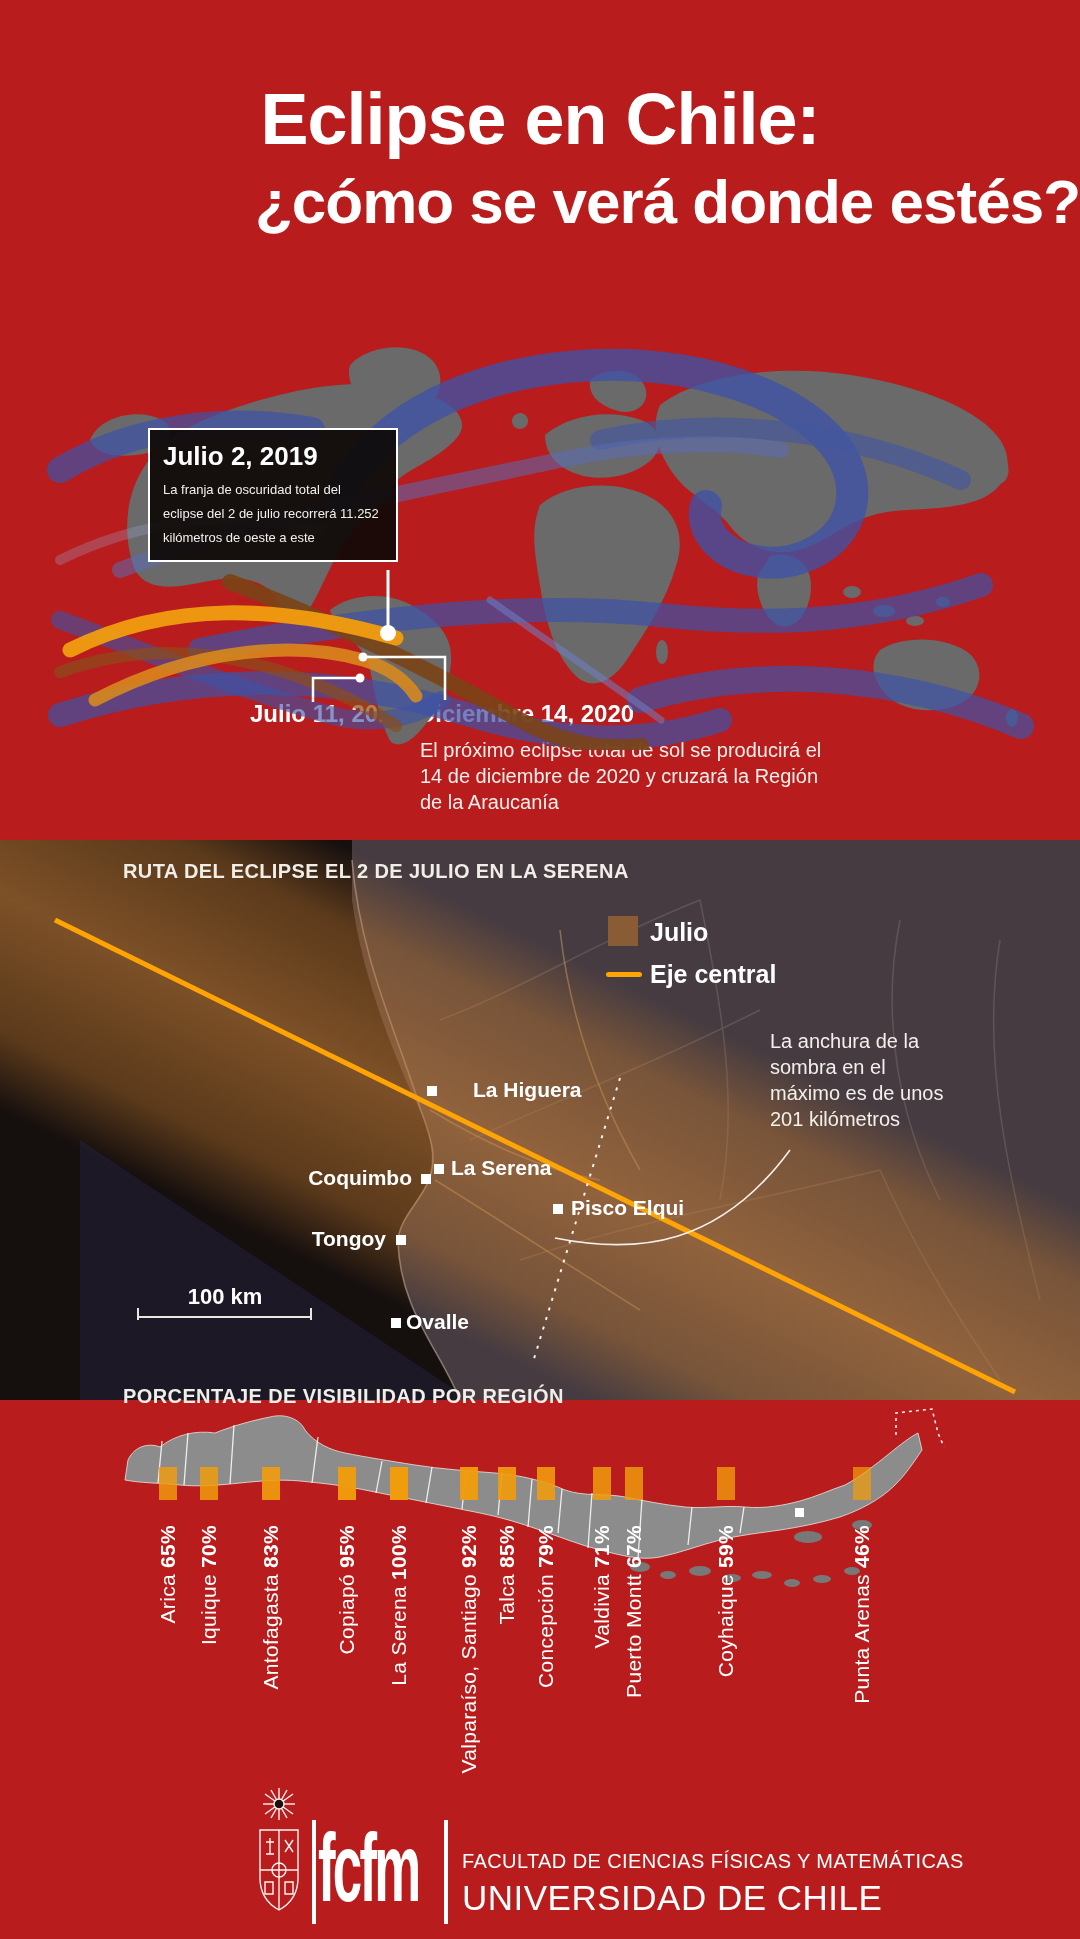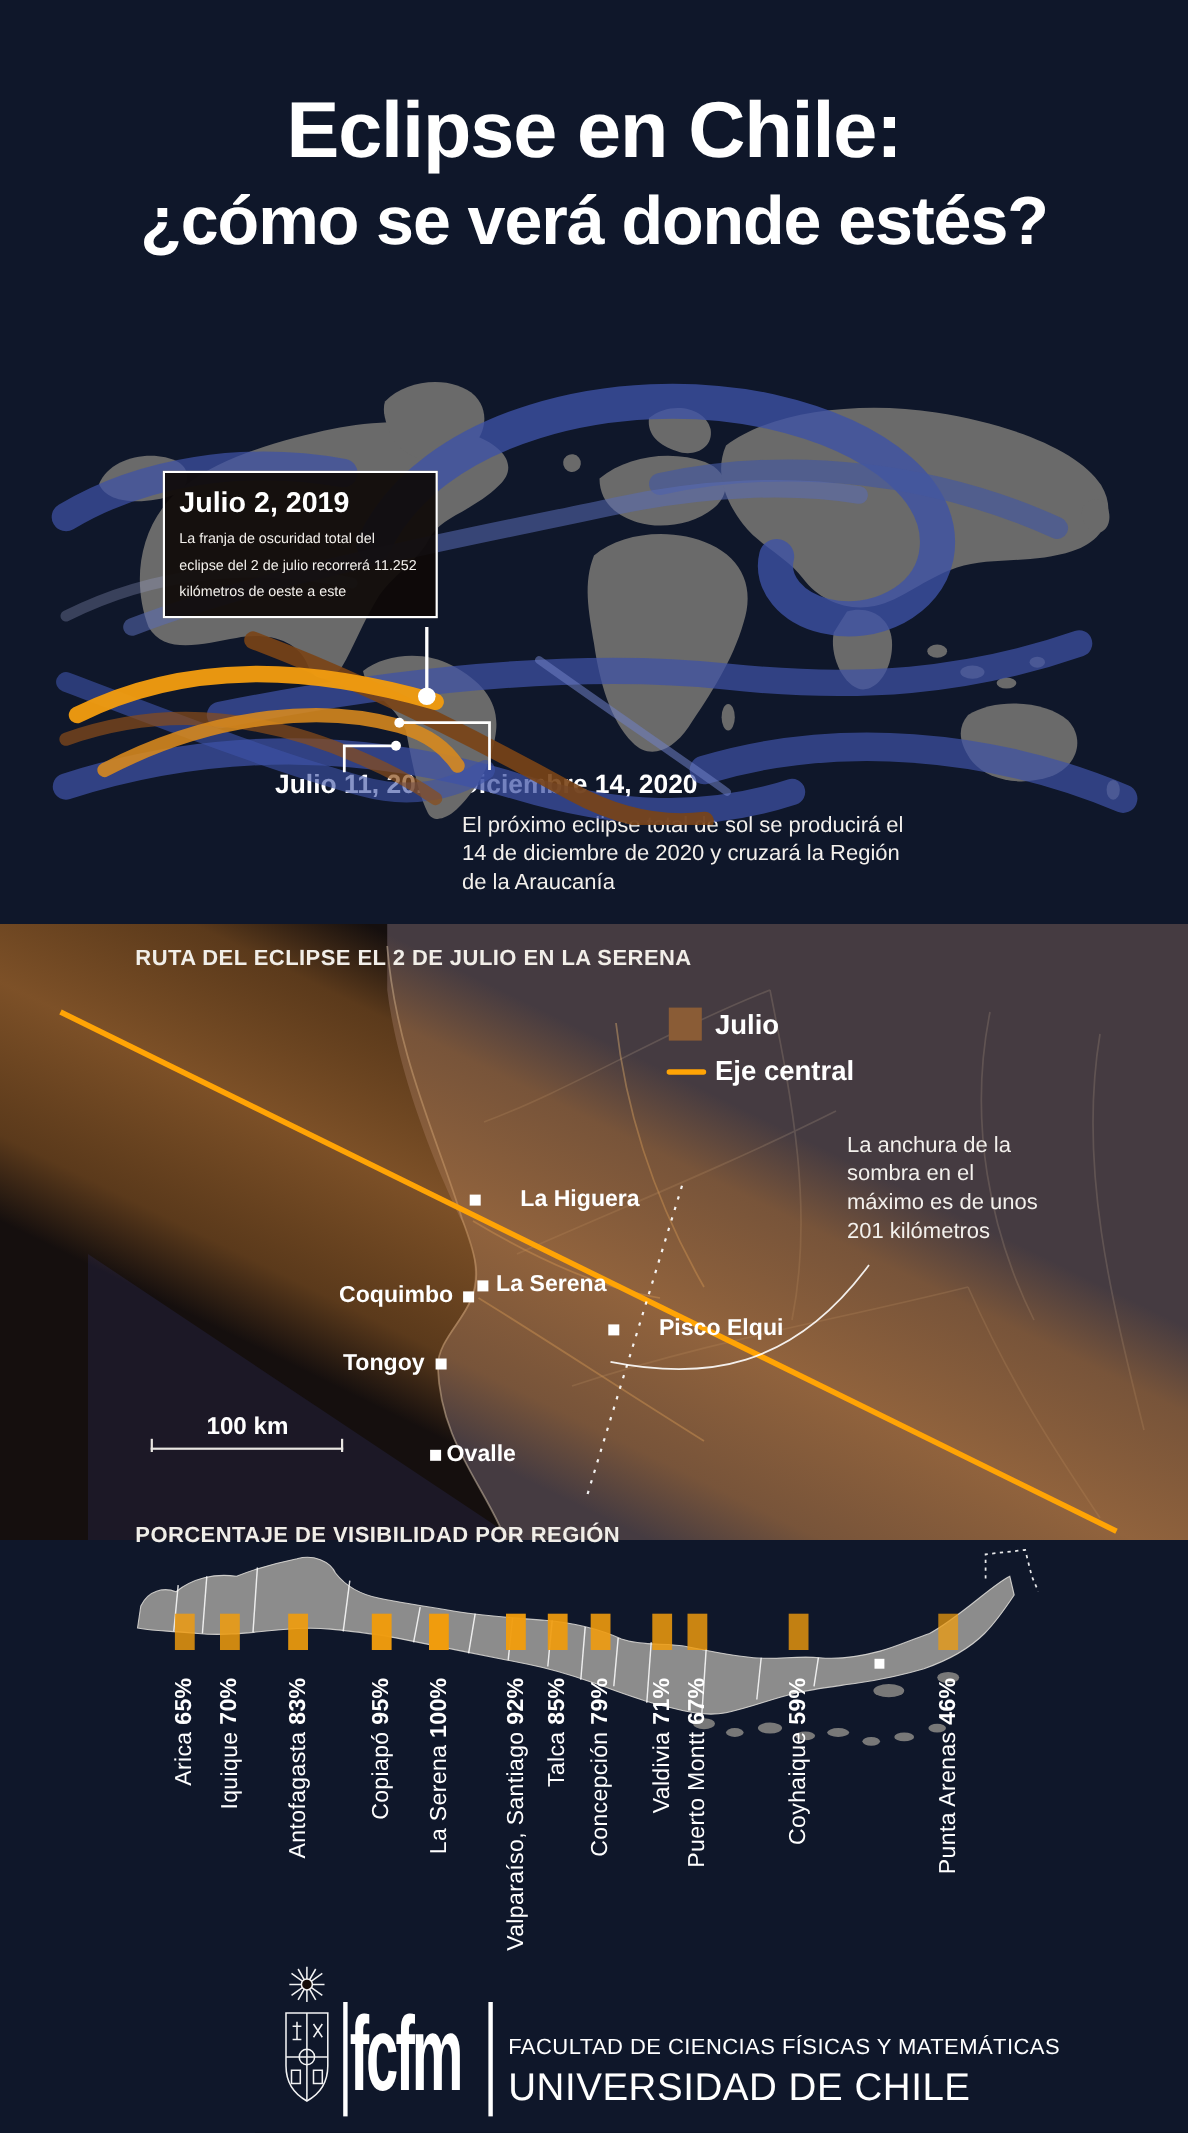--- a/index.html
+++ b/index.html
@@ -1,25 +1,25 @@
 <!DOCTYPE html>
 <html><head>
 <meta charset="utf-8">
 <style>
   html,body{margin:0;padding:0;background:#000;}
   #poster{
     position:relative;width:1080px;height:1939px;overflow:hidden;
-    background:#0f172a;
+    background:#b91c1c;
     font-family:"Liberation Sans", sans-serif;
     color:#fff;
   }
   .abs{position:absolute;}
   .hdr{font-weight:700;font-size:20px;letter-spacing:.4px;color:#f1eee8;white-space:nowrap;}
   .title1{width:1080px;text-align:center;font-weight:700;font-size:72px;letter-spacing:-1px;}
-  .title2{width:1080px;text-align:center;font-weight:700;font-size:62px;letter-spacing:-1px;}
+  .title2{width:1080px;text-align:right;font-weight:700;font-size:62px;letter-spacing:-1px;}
   .callout{
     width:250px;border:2px solid #fff;background:rgba(14,9,7,.92);
     padding:11px 12px 10px 13px;box-sizing:border-box;z-index:6;
   }
   .callout .ct{font-weight:700;font-size:26px;margin-bottom:6px;}
   .callout .cb{font-size:13px;line-height:24px;color:#f3f0ec;}
   .maplabel{font-weight:700;font-size:24px;white-space:nowrap;}
   .mapnote{font-size:20px;line-height:26px;color:#f3f0ec;}
   .citylab{font-weight:700;font-size:21px;white-space:nowrap;color:#fff;z-index:5;}
   .citysq{width:10px;height:10px;background:#fff;z-index:5;}
@@ -163,21 +163,21 @@
   <div class="abs citysq" style="left:427px;top:1086px;"></div>
   <div class="abs citylab" style="left:445px;top:1078px;margin-left:28px;">La Higuera</div>
 
   <div class="abs citysq" style="left:434px;top:1164px;"></div>
   <div class="abs citylab" style="left:451px;top:1156px;">La Serena</div>
 
   <div class="abs citysq" style="left:421px;top:1174px;"></div>
   <div class="abs citylab" style="left:300px;top:1166px;width:112px;text-align:right;">Coquimbo</div>
 
   <div class="abs citysq" style="left:553px;top:1204px;"></div>
-  <div class="abs citylab" style="left:571px;top:1196px;margin-left:28px;">Pisco Elqui</div>
+  <div class="abs citylab" style="left:571px;top:1196px;">Pisco Elqui</div>
 
   <div class="abs citysq" style="left:396px;top:1235px;"></div>
   <div class="abs citylab" style="left:290px;top:1227px;width:96px;text-align:right;">Tongoy</div>
 
   <div class="abs citysq" style="left:391px;top:1318px;"></div>
   <div class="abs citylab" style="left:406px;top:1310px;">Ovalle</div>
 
   <div class="abs" style="left:150px;top:1284px;width:150px;text-align:center;font-size:22px;font-weight:700;z-index:5;">100 km</div>
   <div class="abs scale-line" style="left:137px;top:1316px;width:175px;z-index:5;"></div>
   <div class="abs scale-tick" style="left:137px;top:1308px;z-index:5;"></div>

